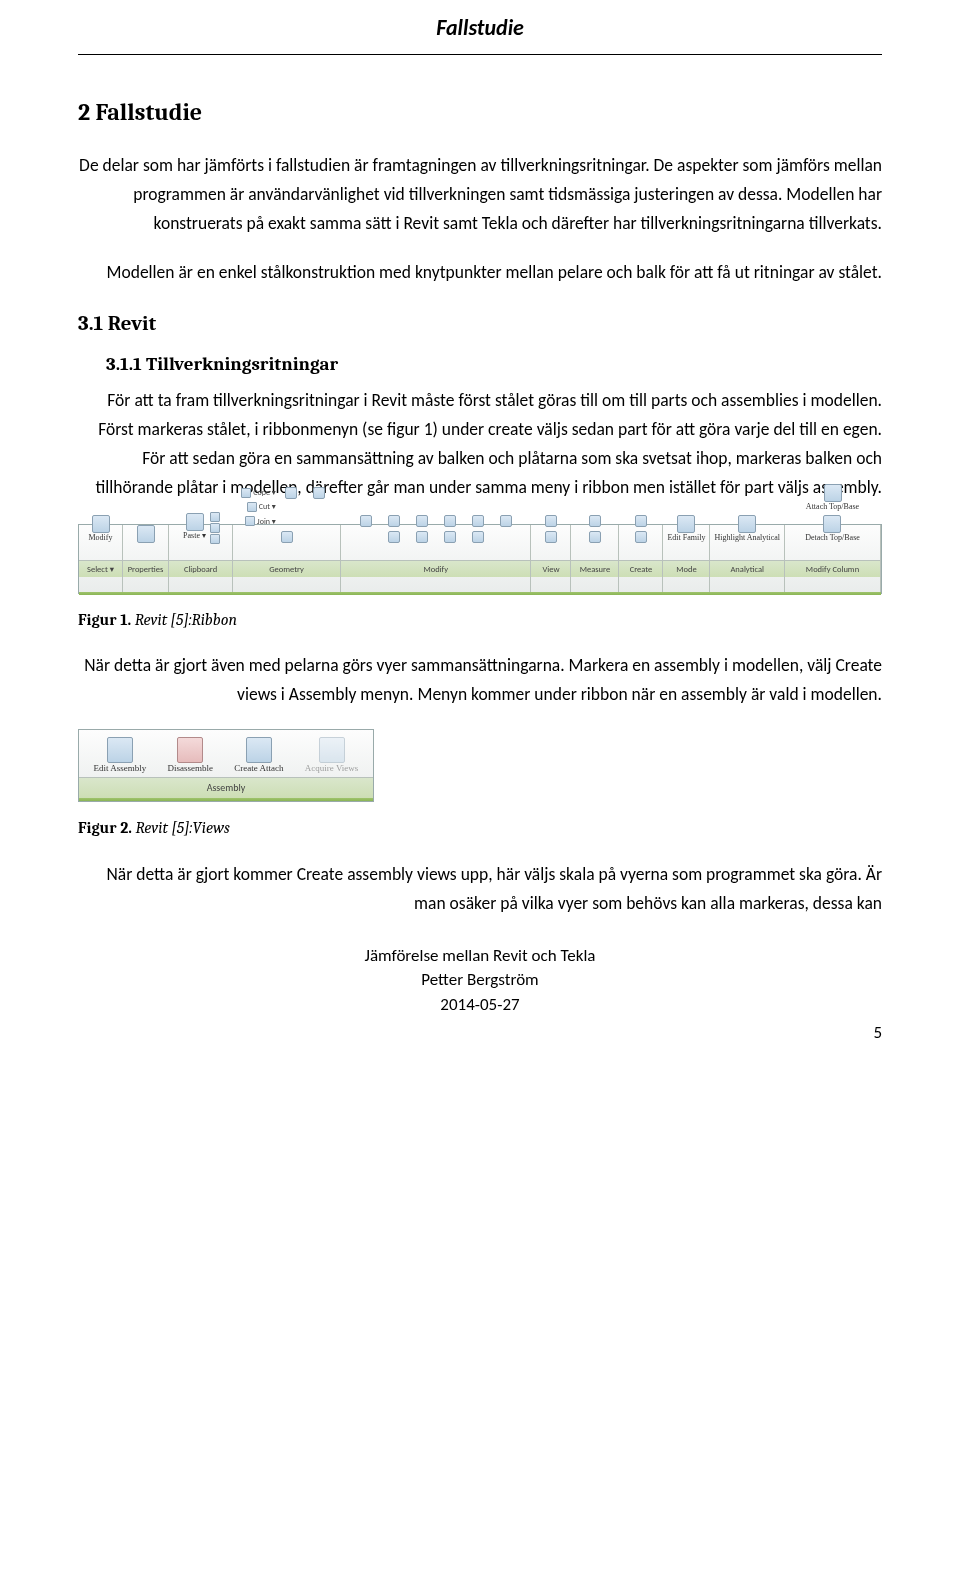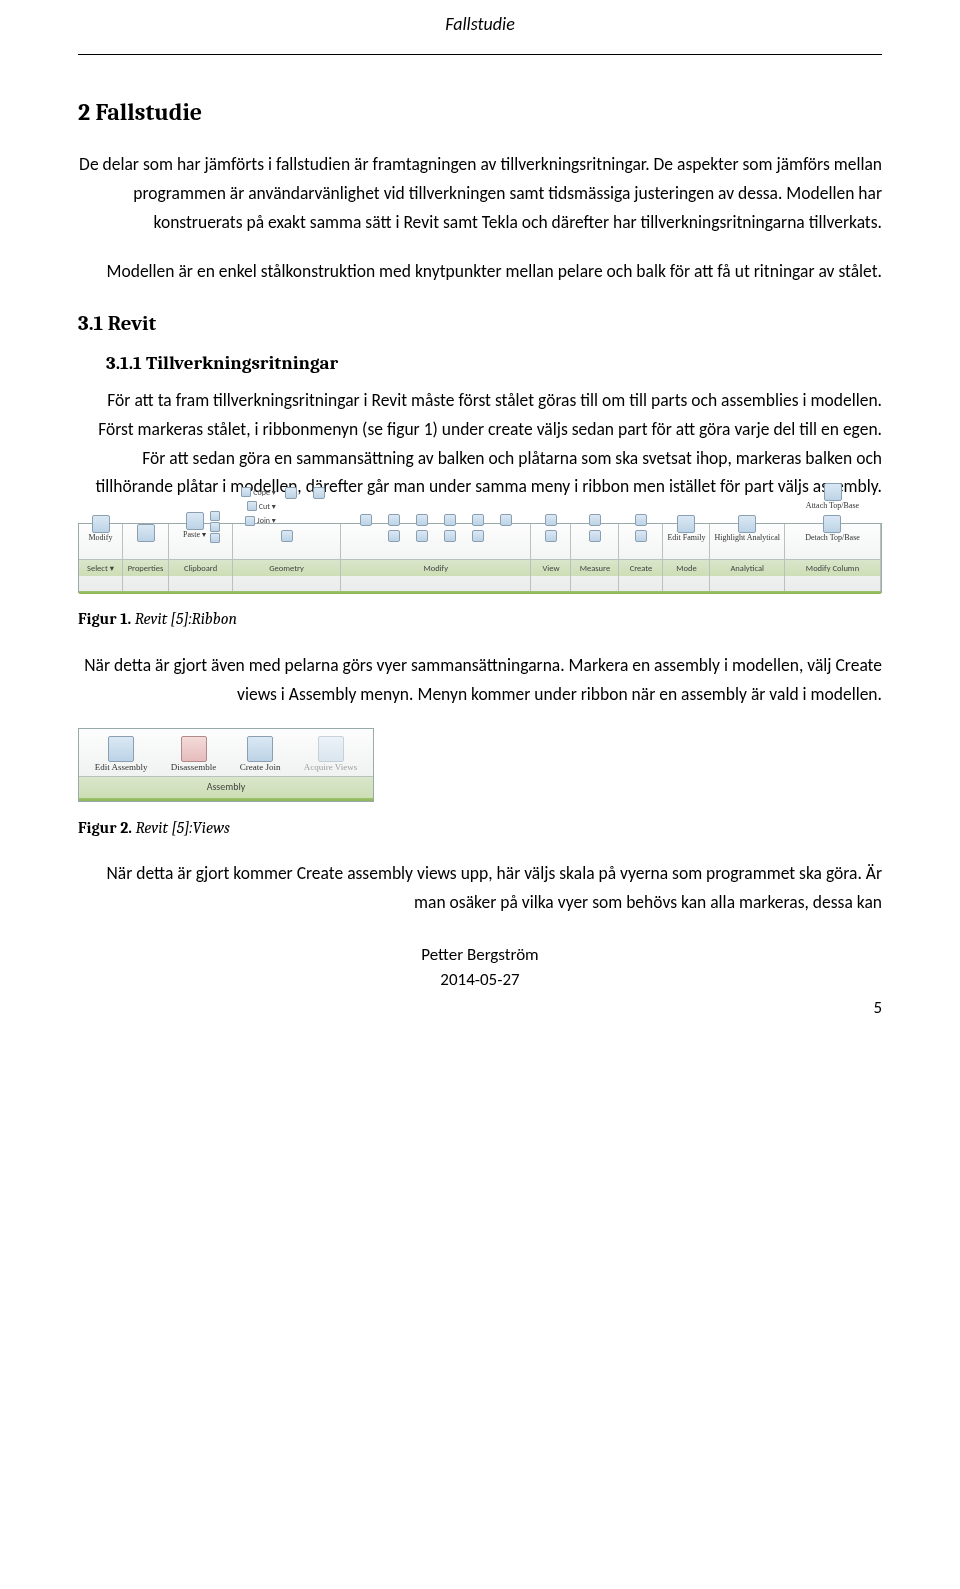--- a/index.html
+++ b/index.html
@@ -8,24 +8,25 @@
     background: #fff;
     width: 960px;
     padding: 10px 78px 30px 78px;
     color: #000;
     font-size: 17.5px;
     line-height: 1.65;
   }
   .header-line {
     text-align: center;
     font-style: italic;
-    font-size: 18px;
-    padding-bottom: 14px;
+    font-size: 22px;
+    padding-bottom: 8px;
     border-bottom: 1px solid #000;
     margin-bottom: 38px;
+    font-weight: bold;
   }
   h1 {
     font-family: Cambria, Georgia, serif;
     font-size: 24px;
     font-weight: bold;
     margin-bottom: 18px;
   }
   h2 {
     font-family: Cambria, Georgia, serif;
     font-size: 21px;
@@ -334,34 +335,35 @@
     <div class="ricon">
         <div class="shape"></div>
         <div class="lab">Edit Assembly</div>
       </div>
     <div class="ricon">
         <div class="shape" style="background:linear-gradient(#f4dada,#e6bcbc);border-color:#b28a8a;"></div>
         <div class="lab">Disassemble</div>
       </div>
     <div class="ricon">
         <div class="shape"></div>
-        <div class="lab">Create Join</div>
+        <div class="lab">Create Attach</div>
       </div>
     <div class="ricon disabled">
         <div class="shape"></div>
         <div class="lab">Acquire Views</div>
       </div>
   </div>
   <div class="glabel">Assembly</div>
   <div class="panel2-accent"></div>
 </div>
 
 <div class="fig-caption">
   <span class="bold">Figur 2.</span><span class="ital"> Revit [5]:Views</span>
 </div>
 
 <p>När detta är gjort kommer Create assembly views upp, här väljs skala på vyerna som programmet ska göra. Är man osäker på vilka vyer som behövs kan alla markeras, dessa kan</p>
 
 <div class="footer">
+  <div>Jämförelse mellan Revit och Tekla</div>
   <div>Petter Bergström</div>
   <div>2014-05-27</div>
 </div>
 <div class="page-num">5</div>
 
 </body></html>

